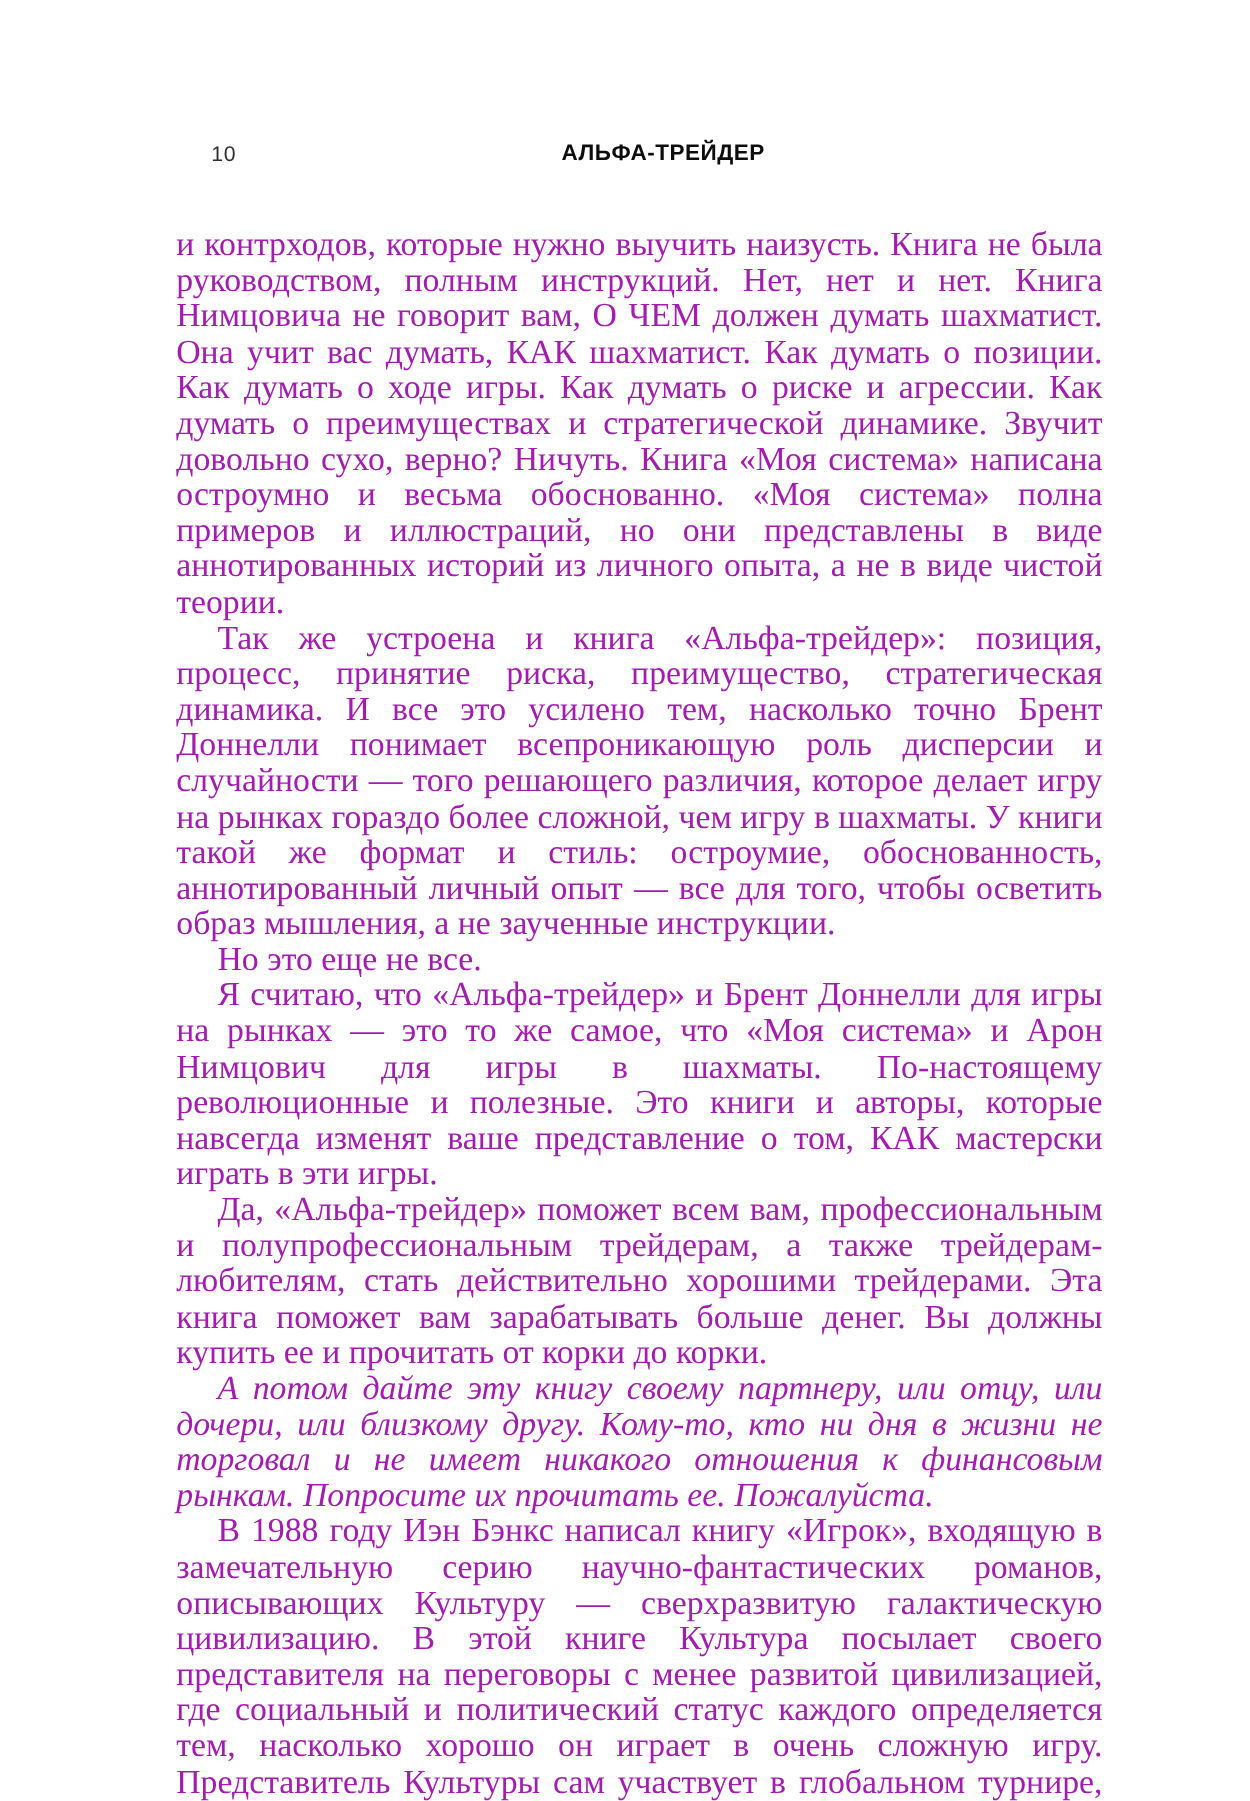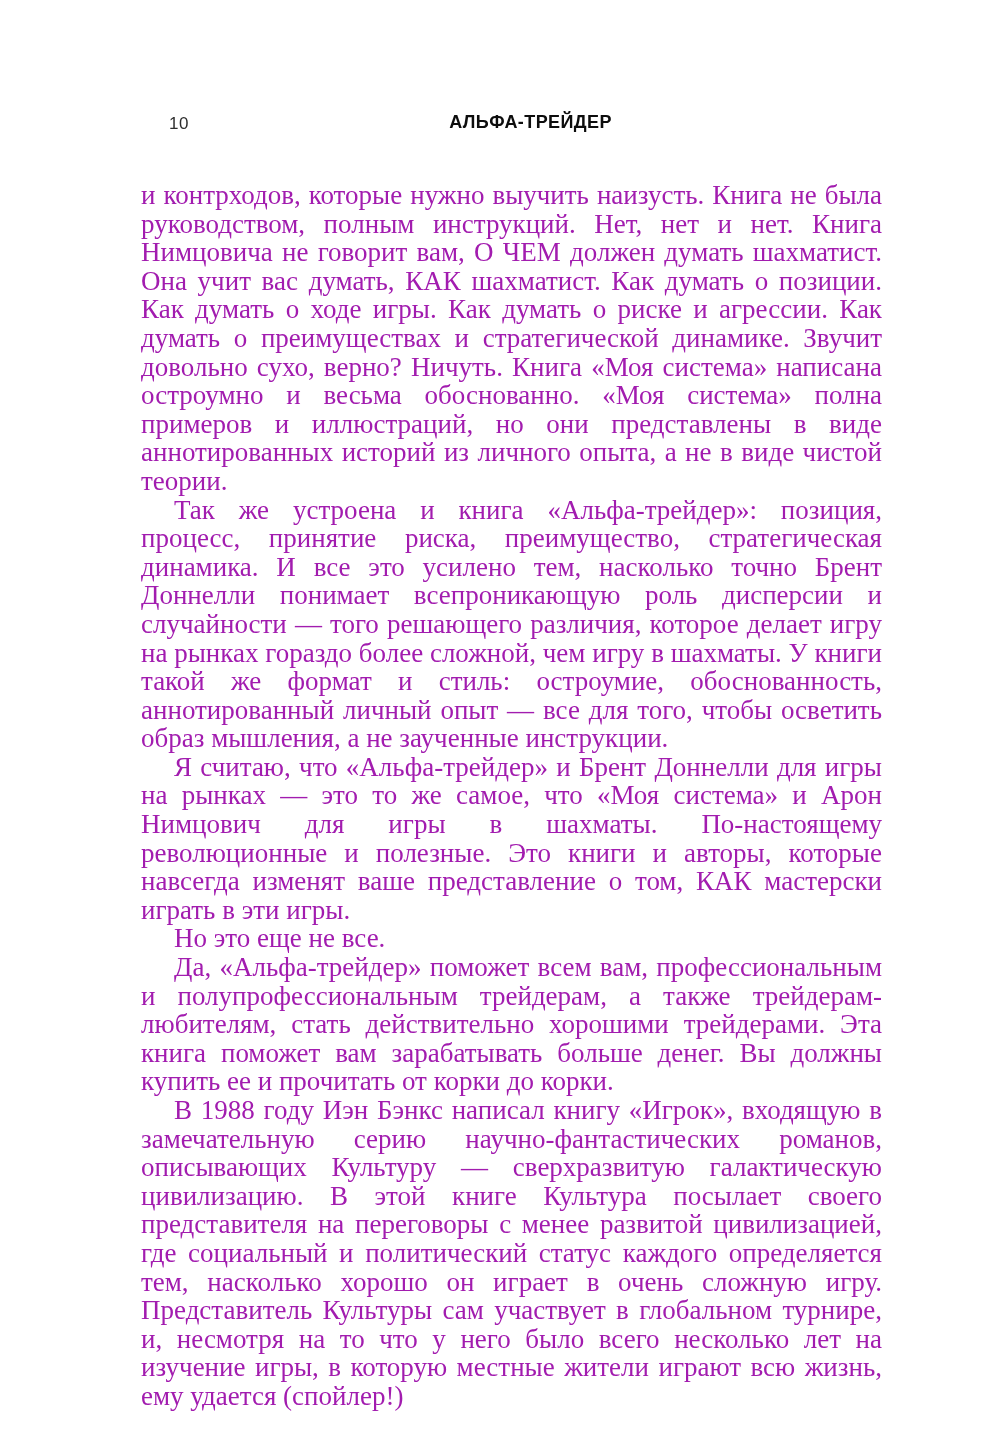--- a/index.html
+++ b/index.html
@@ -74,19 +74,20 @@
 <div class="book-page">
 
   <div class="running-header">
     <span class="page-number">10</span>
     <span class="running-title">АЛЬФА-ТРЕЙДЕР</span>
   </div>
 
   <div class="body-text">
     <p class="no-indent">и контрходов, которые нужно выучить наизусть. Книга не была руководством, полным инструкций. Нет, нет и нет. Книга Нимцовича не говорит вам, О ЧЕМ должен думать шахматист. Она учит вас думать, КАК шахматист. Как думать о позиции. Как думать о ходе игры. Как думать о риске и агрессии. Как думать о преимуществах и стратегической динамике. Звучит довольно сухо, верно? Ничуть. Книга «Моя система» написана остроумно и весьма обоснованно. «Моя система» полна примеров и иллюстраций, но они представлены в виде аннотированных историй из личного опыта, а не в виде чистой теории.</p>
     <p>Так же устроена и книга «Альфа-трейдер»: позиция, процесс, принятие риска, преимущество, стратегическая динамика. И все это усилено тем, насколько точно Брент Доннелли понимает всепроникающую роль дисперсии и случайности — того решающего различия, которое делает игру на рынках гораздо более сложной, чем игру в шахматы. У книги такой же формат и стиль: остроумие, обоснованность, аннотированный личный опыт — все для того, чтобы осветить образ мышления, а не заученные инструкции.</p>
+    <p>Но это еще не все.</p>
     <p>Я считаю, что «Альфа-трейдер» и Брент Доннелли для игры на рынках — это то же самое, что «Моя система» и Арон Нимцович для игры в шахматы. По-настоящему революционные и полезные. Это книги и авторы, которые навсегда изменят ваше представление о том, КАК мастерски играть в эти игры.</p>
-    <p>Но это еще не все.</p>
     <p>Да, «Альфа-трейдер» поможет всем вам, профессиональным и полупрофессиональным трейдерам, а также трейдерам-любителям, стать действительно хорошими трейдерами. Эта книга поможет вам зарабатывать больше денег. Вы должны купить ее и прочитать от корки до корки.</p>
+    <p class="italic">А потом дайте эту книгу своему партнеру, или отцу, или дочери, или близкому другу. Кому-то, кто ни дня в жизни не торговал и не имеет никакого отношения к финансовым рынкам. Попросите их прочитать ее. Пожалуйста.</p>
     <p>В 1988 году Иэн Бэнкс написал книгу «Игрок», входящую в замечательную серию научно-фантастических романов, описывающих Культуру — сверхразвитую галактическую цивилизацию. В этой книге Культура посылает своего представителя на переговоры с менее развитой цивилизацией, где социальный и политический статус каждого определяется тем, насколько хорошо он играет в очень сложную игру. Представитель Культуры сам участвует в глобальном турнире, и, несмотря на то что у него было всего несколько лет на изучение игры, в которую местные жители играют всю жизнь, ему удается (спойлер!)</p>
   </div>
 
 </div>
 
 </body></html>

